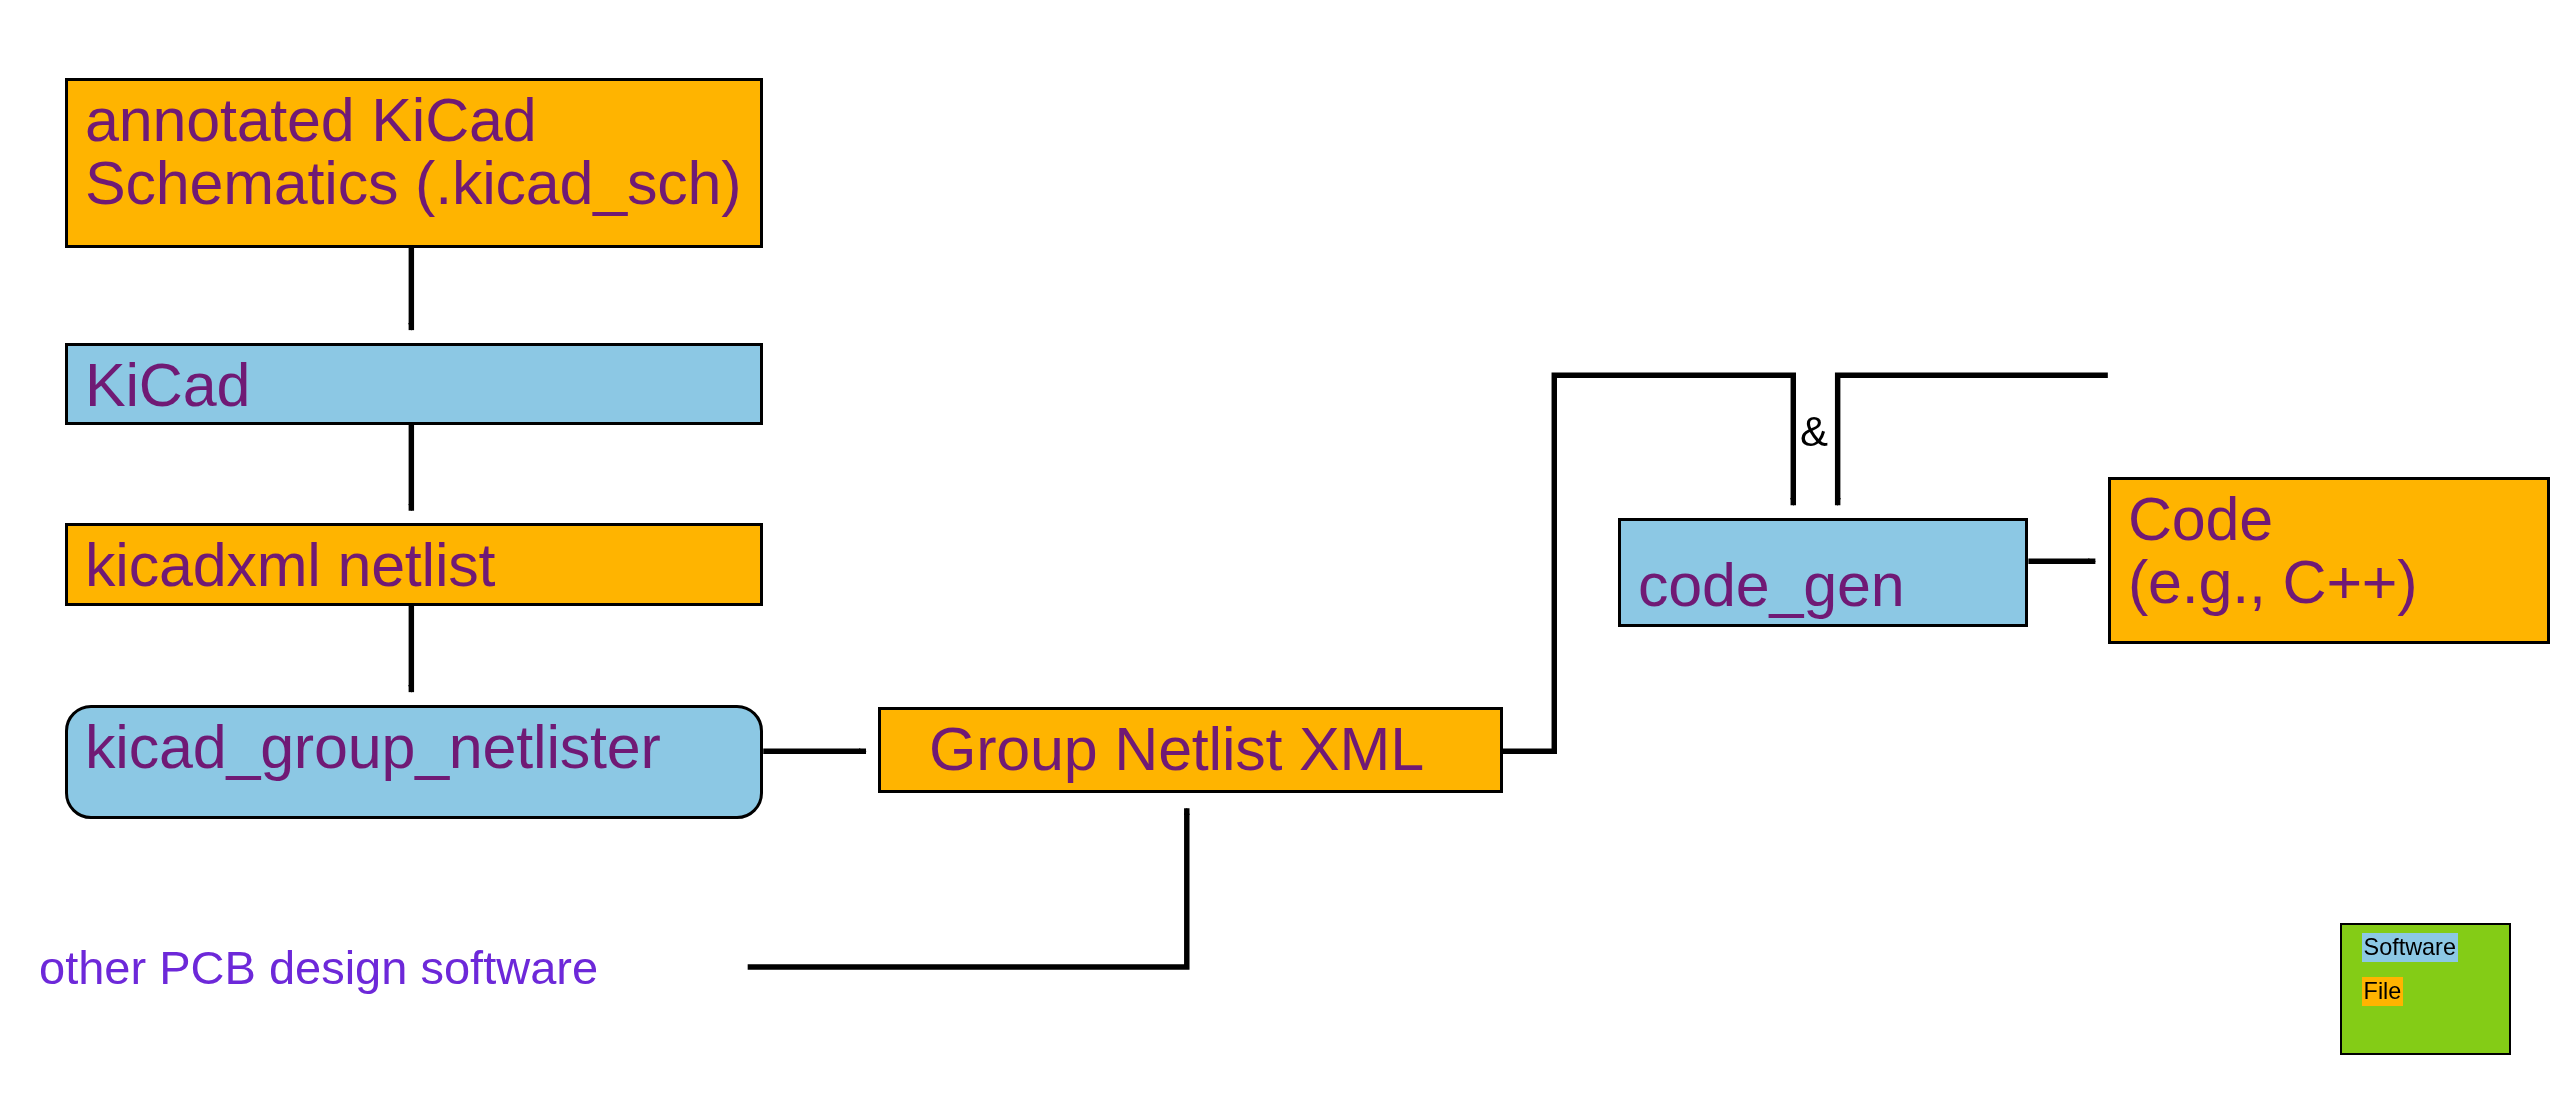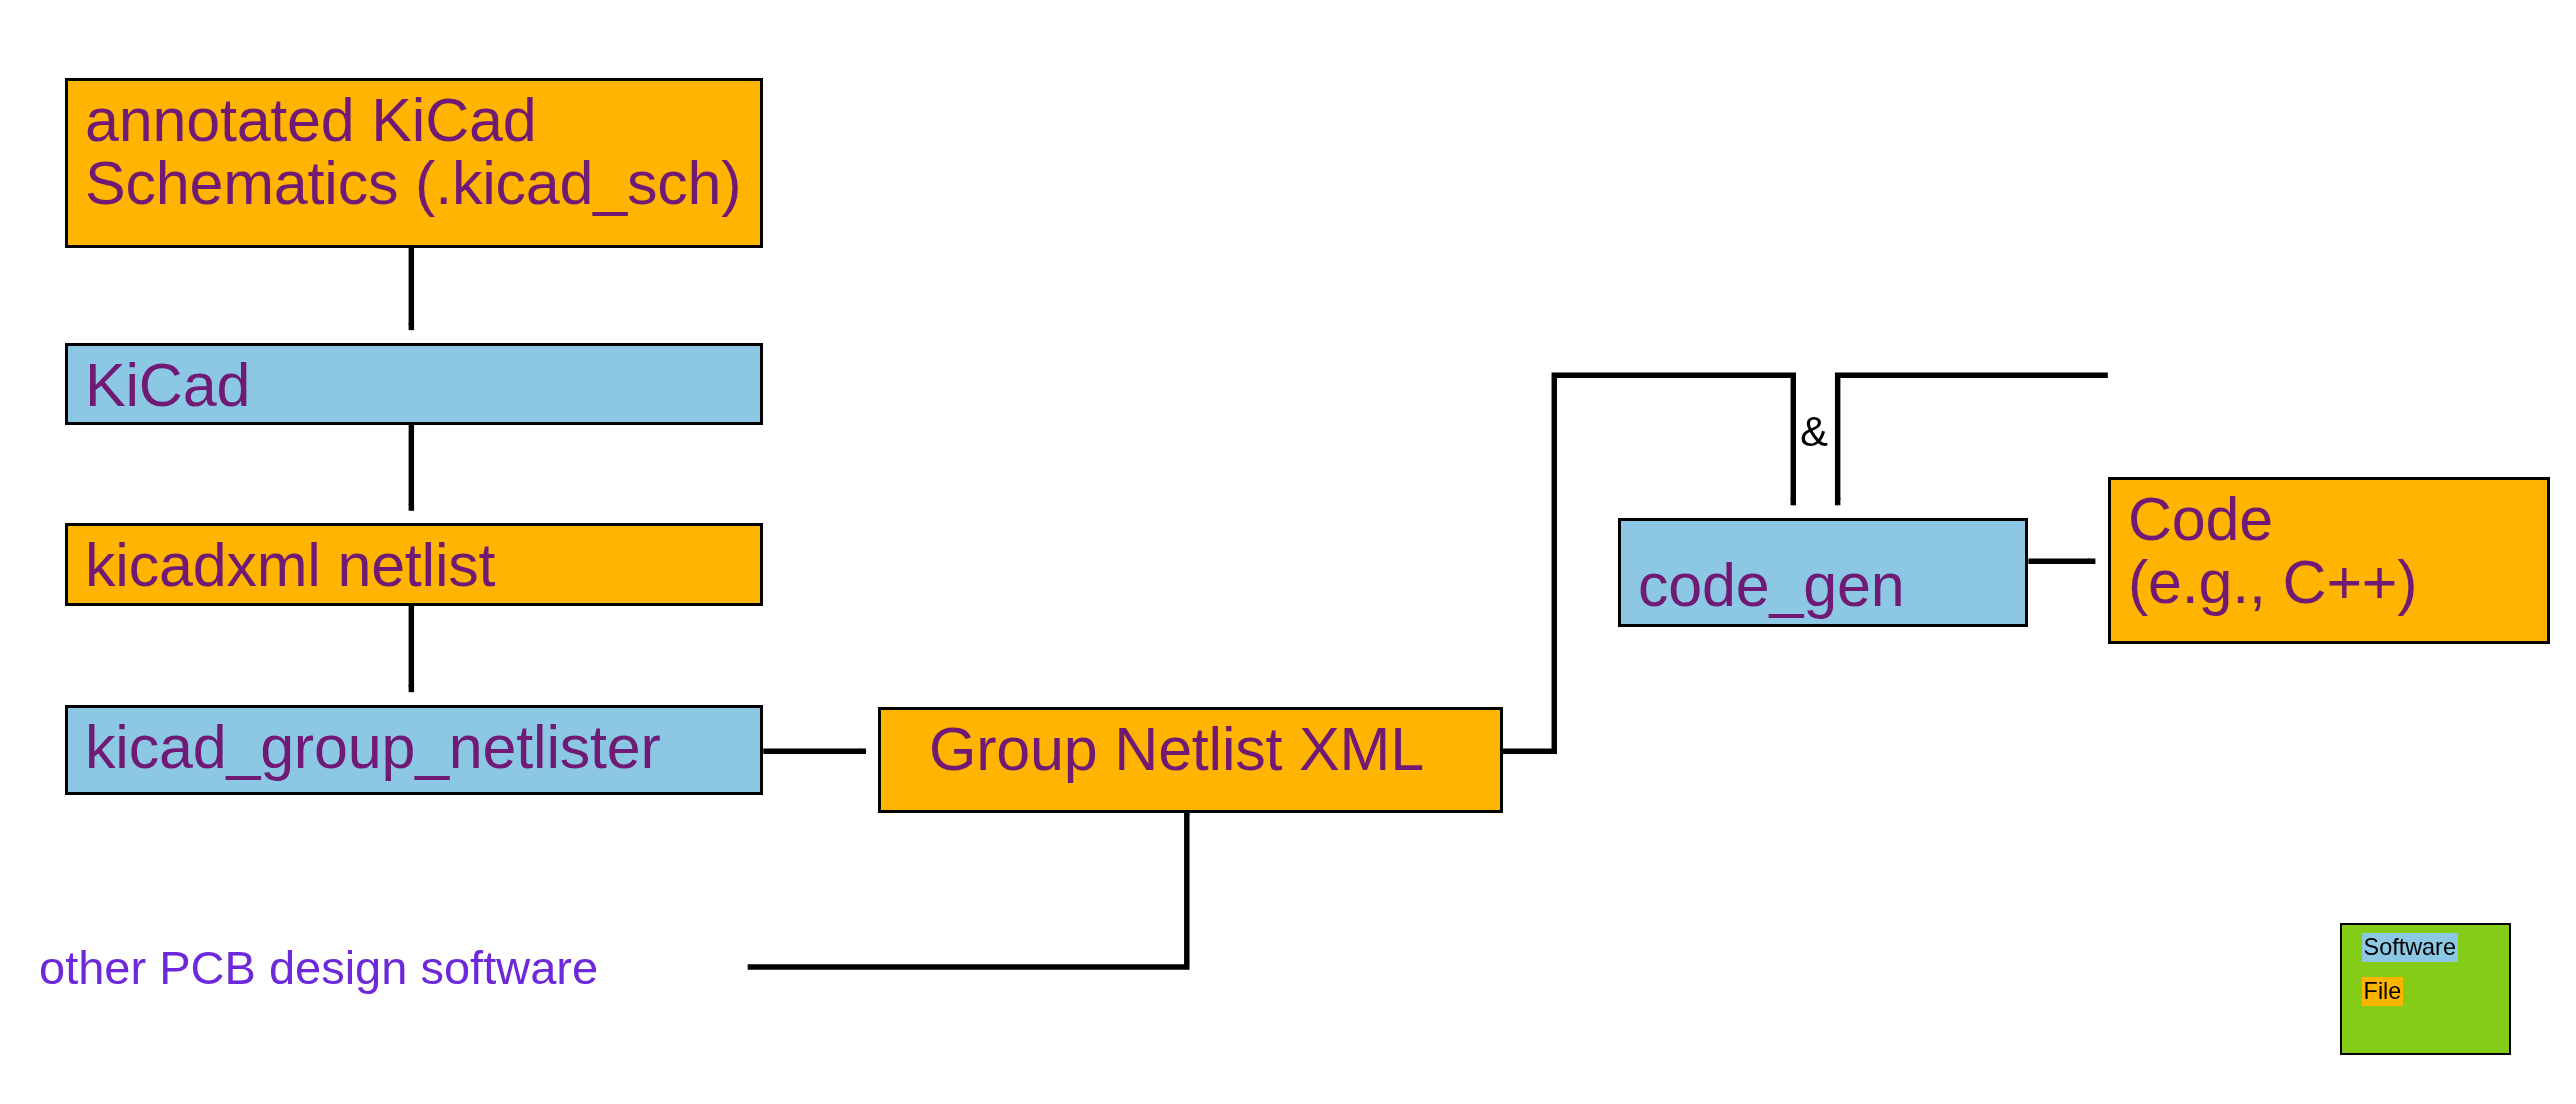--- a/index.html
+++ b/index.html
@@ -108,23 +108,23 @@
     </g>
   </svg>
 
   <div class="node file" id="node-annotated-schematics" style="left:65px; top:78px; width:698px; height:170px;">annotated KiCad
 Schematics (.kicad_sch)</div>
 
   <div class="node software" id="node-kicad" style="left:65px; top:343px; width:698px; height:82px;">KiCad</div>
 
   <div class="node file" id="node-kicadxml-netlist" style="left:65px; top:523px; width:698px; height:83px;">kicadxml netlist</div>
 
-  <div class="node software" id="node-kicad-group-netlister" style="left:65px; top:705px; width:698px; height:90px;">kicad_group_netlister</div>
+  <div class="node software" id="node-kicad-group-netlister" style="left:65px; top:705px; width:698px; height:114px;border-radius:26px;">kicad_group_netlister</div>
 
-  <div class="node file" id="node-group-netlist-xml" style="left:878px; top:707px; width:625px; height:106px;padding-left:48px;">Group Netlist XML</div>
+  <div class="node file" id="node-group-netlist-xml" style="left:878px; top:707px; width:625px; height:86px;padding-left:48px;">Group Netlist XML</div>
 
   <div class="node software" id="node-code-gen" style="left:1618px; top:518px; width:410px; height:109px; padding-top:33px;">code_gen</div>
 
 
   <div class="node file" id="node-code-output" style="left:2108px; top:477px; width:442px; height:167px;">Code
 (e.g., C++)</div>
 
   <div class="plain-label" id="label-other-pcb" style="left:39px; top:944px;">other PCB design software</div>
 
   <div class="amp-label" id="label-and" style="left:1800px; top:411px;">&amp;</div>

